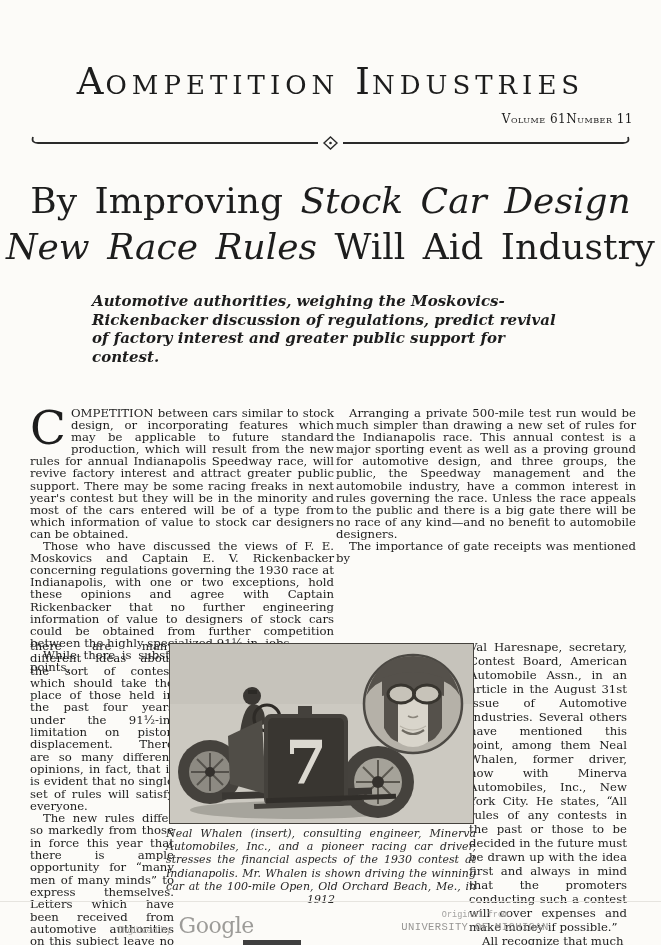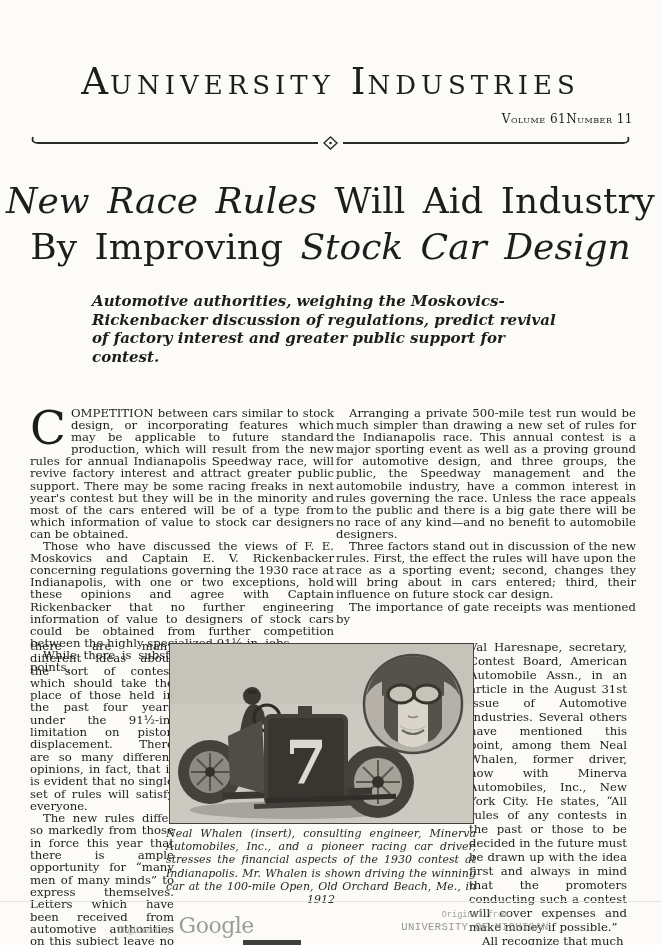--- a/index.html
+++ b/index.html
@@ -45,51 +45,50 @@
   .orig-from{font-size:8.5px;}
   .institution{font-size:10.5px;letter-spacing:.4px;margin-top:1px;color:#969ema;color:#96959300;color:#969593;}
   .bottom-mark{position:absolute;left:243px;top:940px;width:58px;height:5px;background:#3f3f3f;}
 </style>
 </head>
 <body>
 
 <div id="page">
 
   <div class="masthead">
-    <span class="word1"><span class="big">A</span><span class="small">UNIVERSITY</span></span><span class="word2"><span class="big">I</span><span class="small">NDUSTRIES</span></span>
+    <span class="word1"><span class="big">A</span><span class="small">OMPETITION</span></span><span class="word2"><span class="big">I</span><span class="small">NDUSTRIES</span></span>
   </div>
   <div class="issue-line">
     <span class="vol">Volume 61</span>
     <span class="num">Number 11</span>
   </div>
 
   <svg class="rule-svg" width="601" height="18" viewBox="0 0 601 18">
     <path d="M3,4 Q1,10 8,10 L288,10" stroke="#2a2a2a" stroke-width="1.8" fill="none"></path>
     <path d="M598,4 Q600,10 593,10 L313,10" stroke="#2a2a2a" stroke-width="1.8" fill="none"></path>
     <path d="M300.5,4 L307,10 L300.5,16 L294,10 Z" fill="none" stroke="#2a2a2a" stroke-width="1.4"></path>
     <circle cx="300.5" cy="10" r="1.3" fill="#2a2a2a"></circle>
   </svg>
 
   <div class="headline">
+    <div><span>By Improving </span><span class="it">Stock Car Design</span></div>
     <div><span class="it">New Race Rules</span><span> Will Aid Industry</span></div>
-    <div><span>By Improving </span><span class="it">Stock Car Design</span></div>
   </div>
 
   <div class="subhead">Automotive authorities, weighing the Moskovics-Rickenbacker discussion of regulations, predict revival of factory interest and greater public support for contest.</div>
 
 
   <div class="bodycol" id="col-left-wide">
     <p class="noindent"><span class="dropcap">C</span><span>OMPETITION between cars similar to stock design, or incorporating features which may be applicable to future standard production, which will result from the new rules for annual Indianapolis Speedway race, will revive factory interest and attract greater public support.  There may be some racing freaks in next year's contest but they will be in the minority and most of the cars entered will be of a type from which information of value to stock car designers can be obtained.</span></p>
     <p>Those who have discussed the views of F. E. Moskovics and Captain E. V. Rickenbacker concerning regulations governing the 1930 race at Indianapolis, with one or two exceptions, hold these opinions and agree with Captain Rickenbacker that no further engineering information of value to designers of stock cars could be obtained from further competition between the highly specialized 91½ in. jobs.</p>
     <p>While there is substantial agreement on these points,</p>
   </div>
 
   <div class="bodycol" id="col-right-wide">
     <p>Arranging a private 500-mile test run would be much simpler than drawing a new set of rules for the Indianapolis race.  This annual contest is a major sporting event as well as a proving ground for automotive design, and three groups, the public, the Speedway management and the automobile industry, have a common interest in rules governing the race.  Unless the race appeals to the public and there is a big gate there will be no race of any kind—and no benefit to automobile designers.</p>
-    <p>Three factors stand out in discussion of the new rules.  First, the effect the rules will have upon the race as a sporting event; second, changes they will bring about in cars entered; third, their influence on future stock car design.</p>
     <p>The importance of gate receipts was mentioned by</p>
   </div>
 
   <div class="bodycol" id="col-left-narrow">
     <p class="noindent">there are many different ideas about the sort of contest which should take the place of those held in the past four years under the 91½-in. limitation on piston displacement. There are so many different opinions, in fact, that it is evident that no single set of rules will satisfy everyone.</p>
     <p>The new rules differ so markedly from those in force this year that there is ample opportunity for “many men of many minds” to express themselves.  Letters which have been received from automotive authorities on this subject leave no doubt</p>
   </div>
   <div class="bodycol" id="col-right-narrow">
     <p class="noindent">Val Haresnape, secretary, Contest Board, American Automobile Assn., in an article in the August 31st issue of Automotive Industries.  Several others have mentioned this point, among them Neal Whalen, former driver, now with Minerva Automobiles, Inc., New York City.  He states, “All rules of any contests in the past or those to be decided in the future must be drawn up with the idea first and always in mind that the promoters conducting such a contest will cover expenses and make money if possible.”</p>
     <p>All recognize that much</p>

